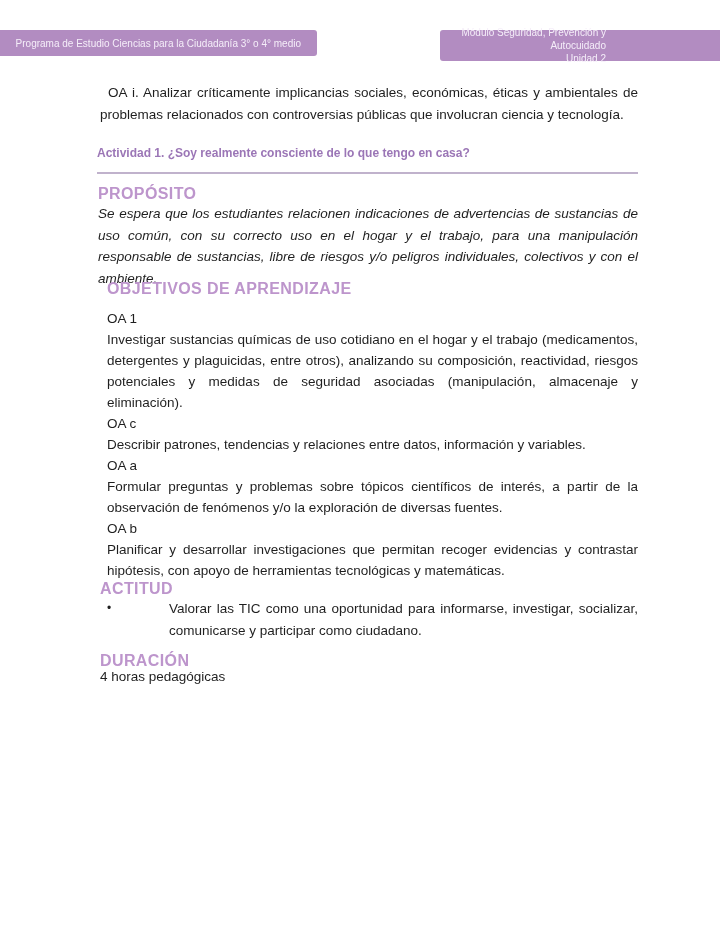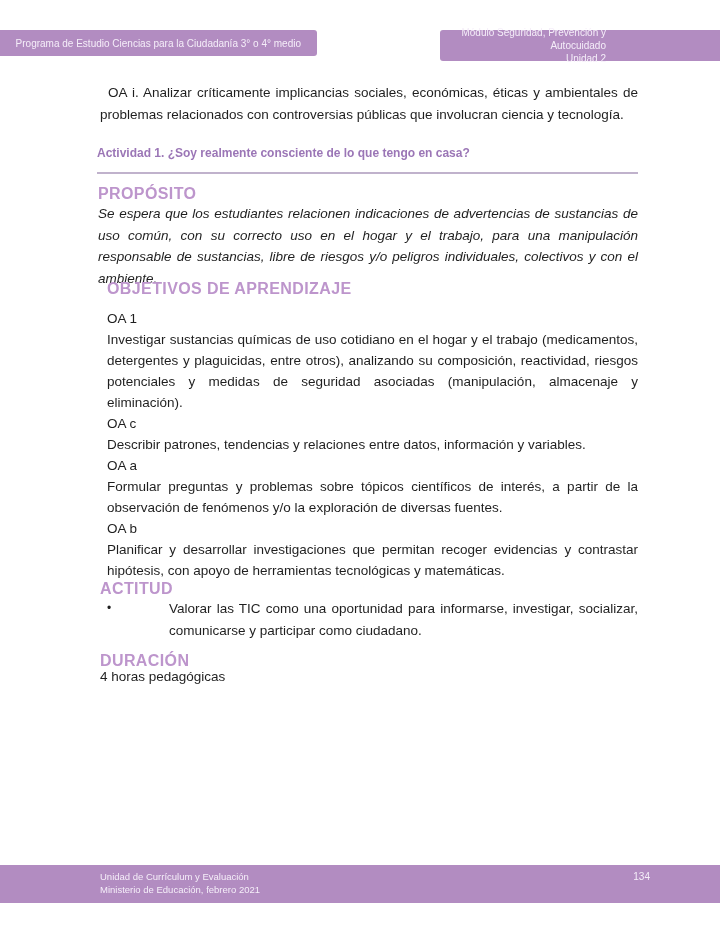--- a/index.html
+++ b/index.html
@@ -127,21 +127,14 @@
   <div class="actitud-list">
     <div class="bullet-row">
       <span class="bullet-marker">•</span>
       <span class="bullet-text">Valorar las TIC como una oportunidad para informarse, investigar, socializar, comunicarse y participar como ciudadano.</span>
     </div>
   </div>
 
   <div class="label label-duracion">DURACIÓN</div>
   <div class="duracion-value">4 horas pedagógicas</div>
 
-  <div class="footer-bar">
-    <div class="footer-left">
-      <div>Unidad de Currículum y Evaluación</div>
-      <div>Ministerio de Educación, febrero 2021</div>
-    </div>
-    <div class="footer-page">134</div>
-  </div>
 
 </div>
 
 </body></html>

